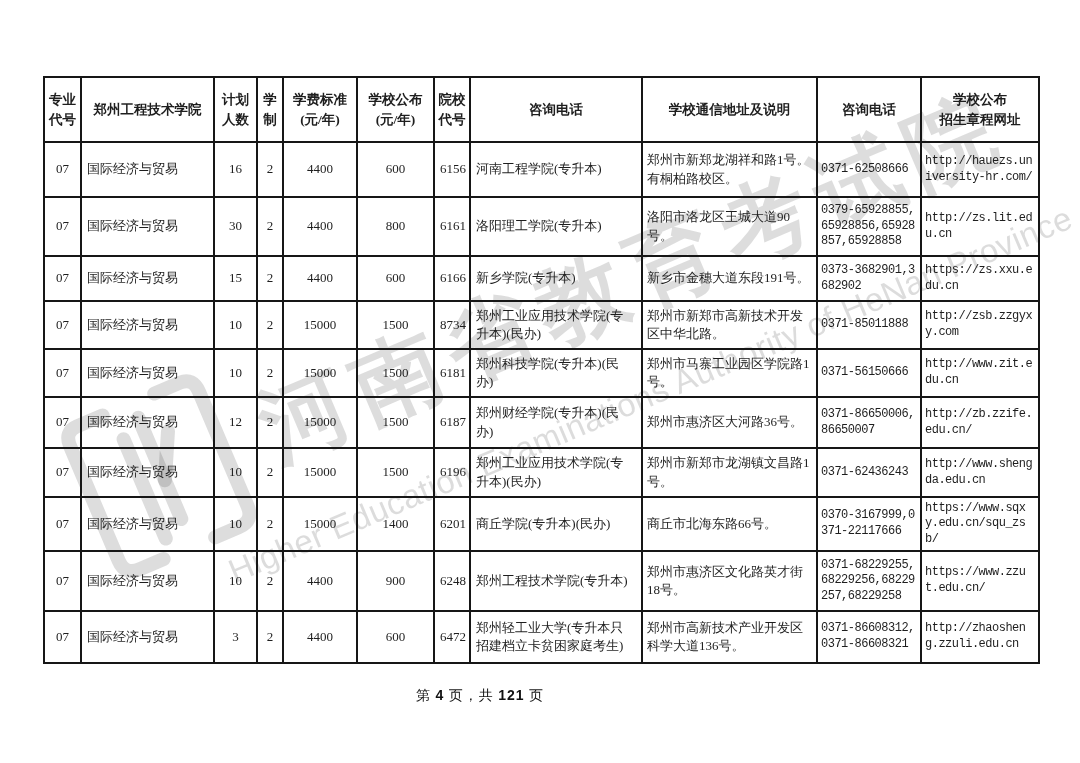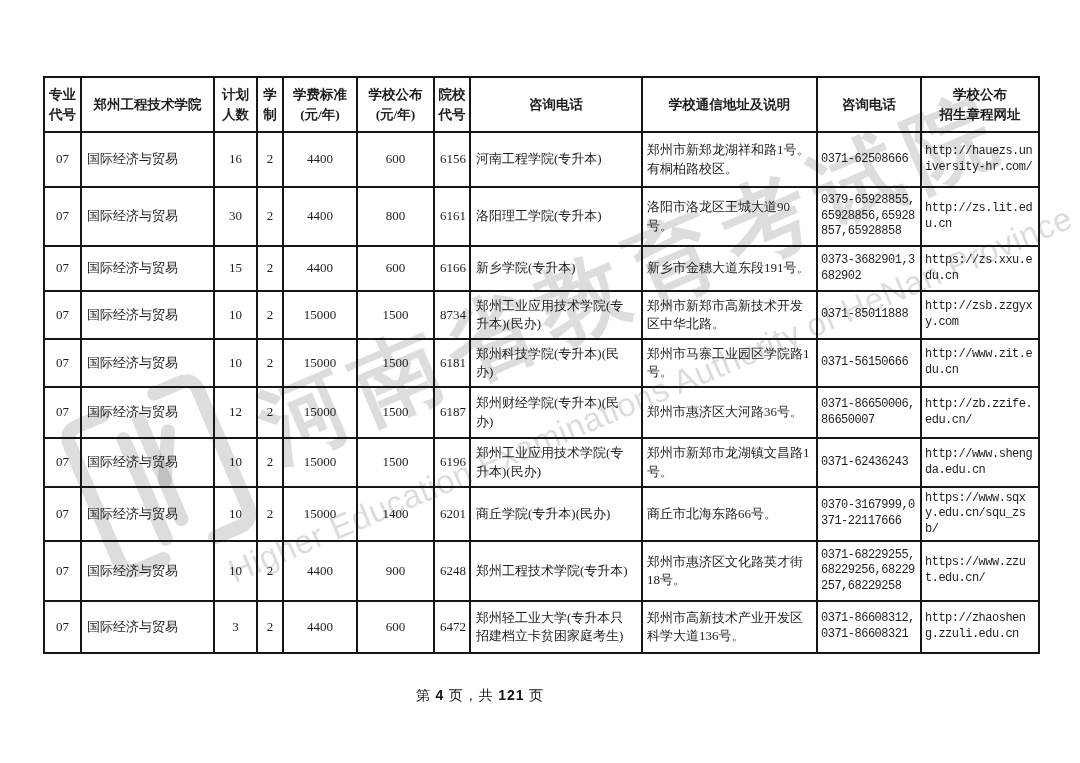--- a/index.html
+++ b/index.html
@@ -46,21 +46,21 @@
     background:transparent;
   }
   .doc th, .doc td {
     border:2px solid #161616;
     padding:2px 5px;
     vertical-align:middle;
     font-size:13px;
     line-height:1.4;
     overflow:hidden;
   }
-  .doc thead tr { height:55px; }
+  .doc thead tr { height:65px; }
   .doc th {
     font-weight:bold;
     font-size:13.5px;
     text-align:center;
     white-space:pre-line;
     padding:2px 1px;
     line-height:1.45;
   }
   td.col-major_code, td.col-plan, td.col-duration,
   td.col-tuition, td.col-dorm, td.col-college_code { text-align:center; }

